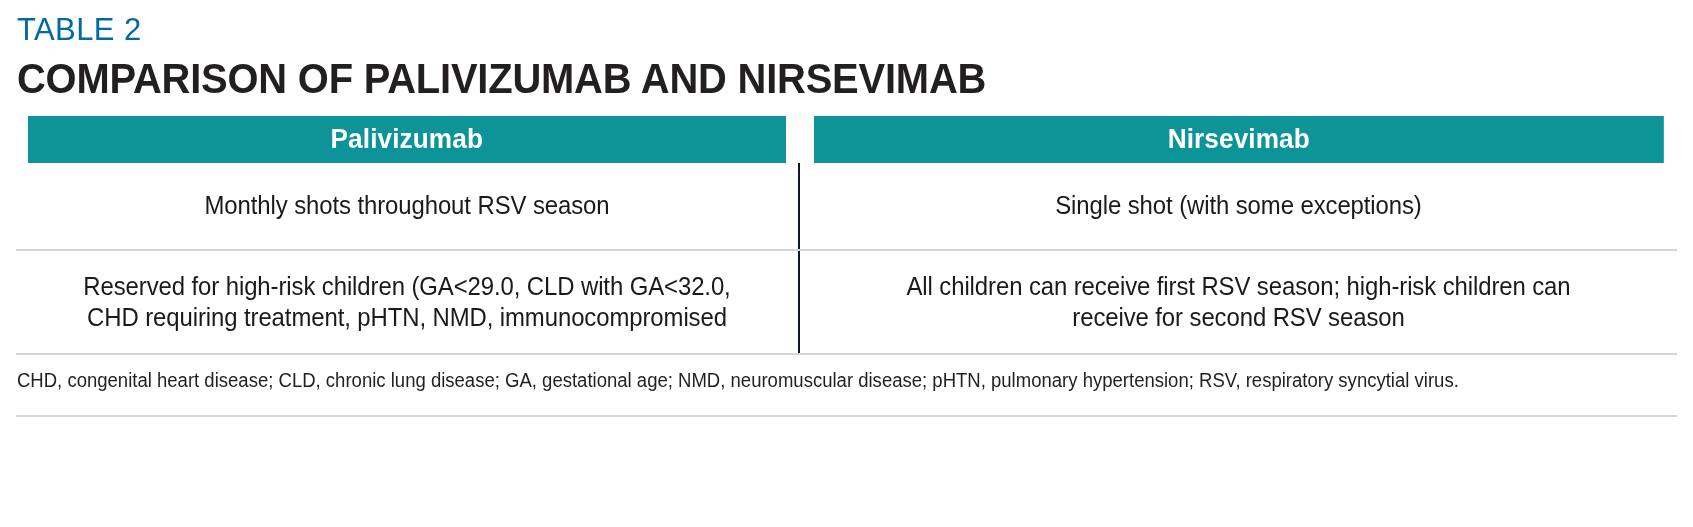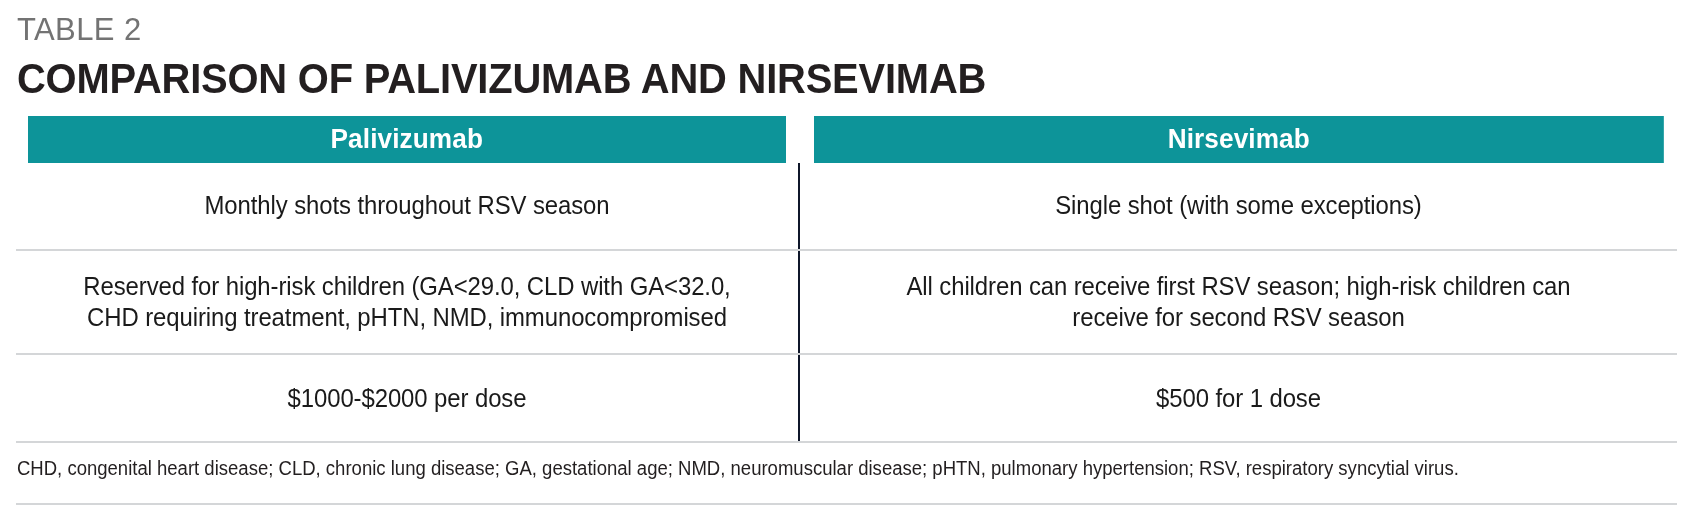--- a/index.html
+++ b/index.html
@@ -14,21 +14,21 @@
     -webkit-font-smoothing: antialiased;
   }
   .page {
     position: relative;
     width: 1693px;
     height: 527px;
     box-sizing: border-box;
     padding: 0 16px;
   }
   .table-label {
-    color: #737373;
+    color: #0369a1;
     font-family: "Liberation Sans", sans-serif;
     font-size: 31px;
     font-weight: 400;
     letter-spacing: 0.4px;
     line-height: 1;
     padding-top: 14px;
     padding-left: 1px;
   }
   .table-title {
     color: #231f20;
@@ -146,28 +146,20 @@
           <td class="cell-left">
             <span class="line">Reserved for high-risk children (GA&lt;29.0, CLD with GA&lt;32.0,</span>
             <span class="line">CHD requiring treatment, pHTN, NMD, immunocompromised</span>
           </td>
           <td class="cell-right">
             <span class="line">All children can receive first RSV season; high-risk children can</span>
             <span class="line">receive for second RSV season</span>
           </td>
         </tr>
 
-        <tr class="row-short">
-          <td class="cell-left">
-            <span class="line">$1000-$2000 per dose</span>
-          </td>
-          <td class="cell-right">
-            <span class="line">$500 for 1 dose</span>
-          </td>
-        </tr>
 
       </tbody>
     </table>
   </div>
 
   <div class="footnote">CHD, congenital heart disease; CLD, chronic lung disease; GA, gestational age; NMD, neuromuscular disease; pHTN, pulmonary hypertension; RSV, respiratory syncytial virus.</div>
 
   <div class="bottom-rule"></div>
 
 </div>

